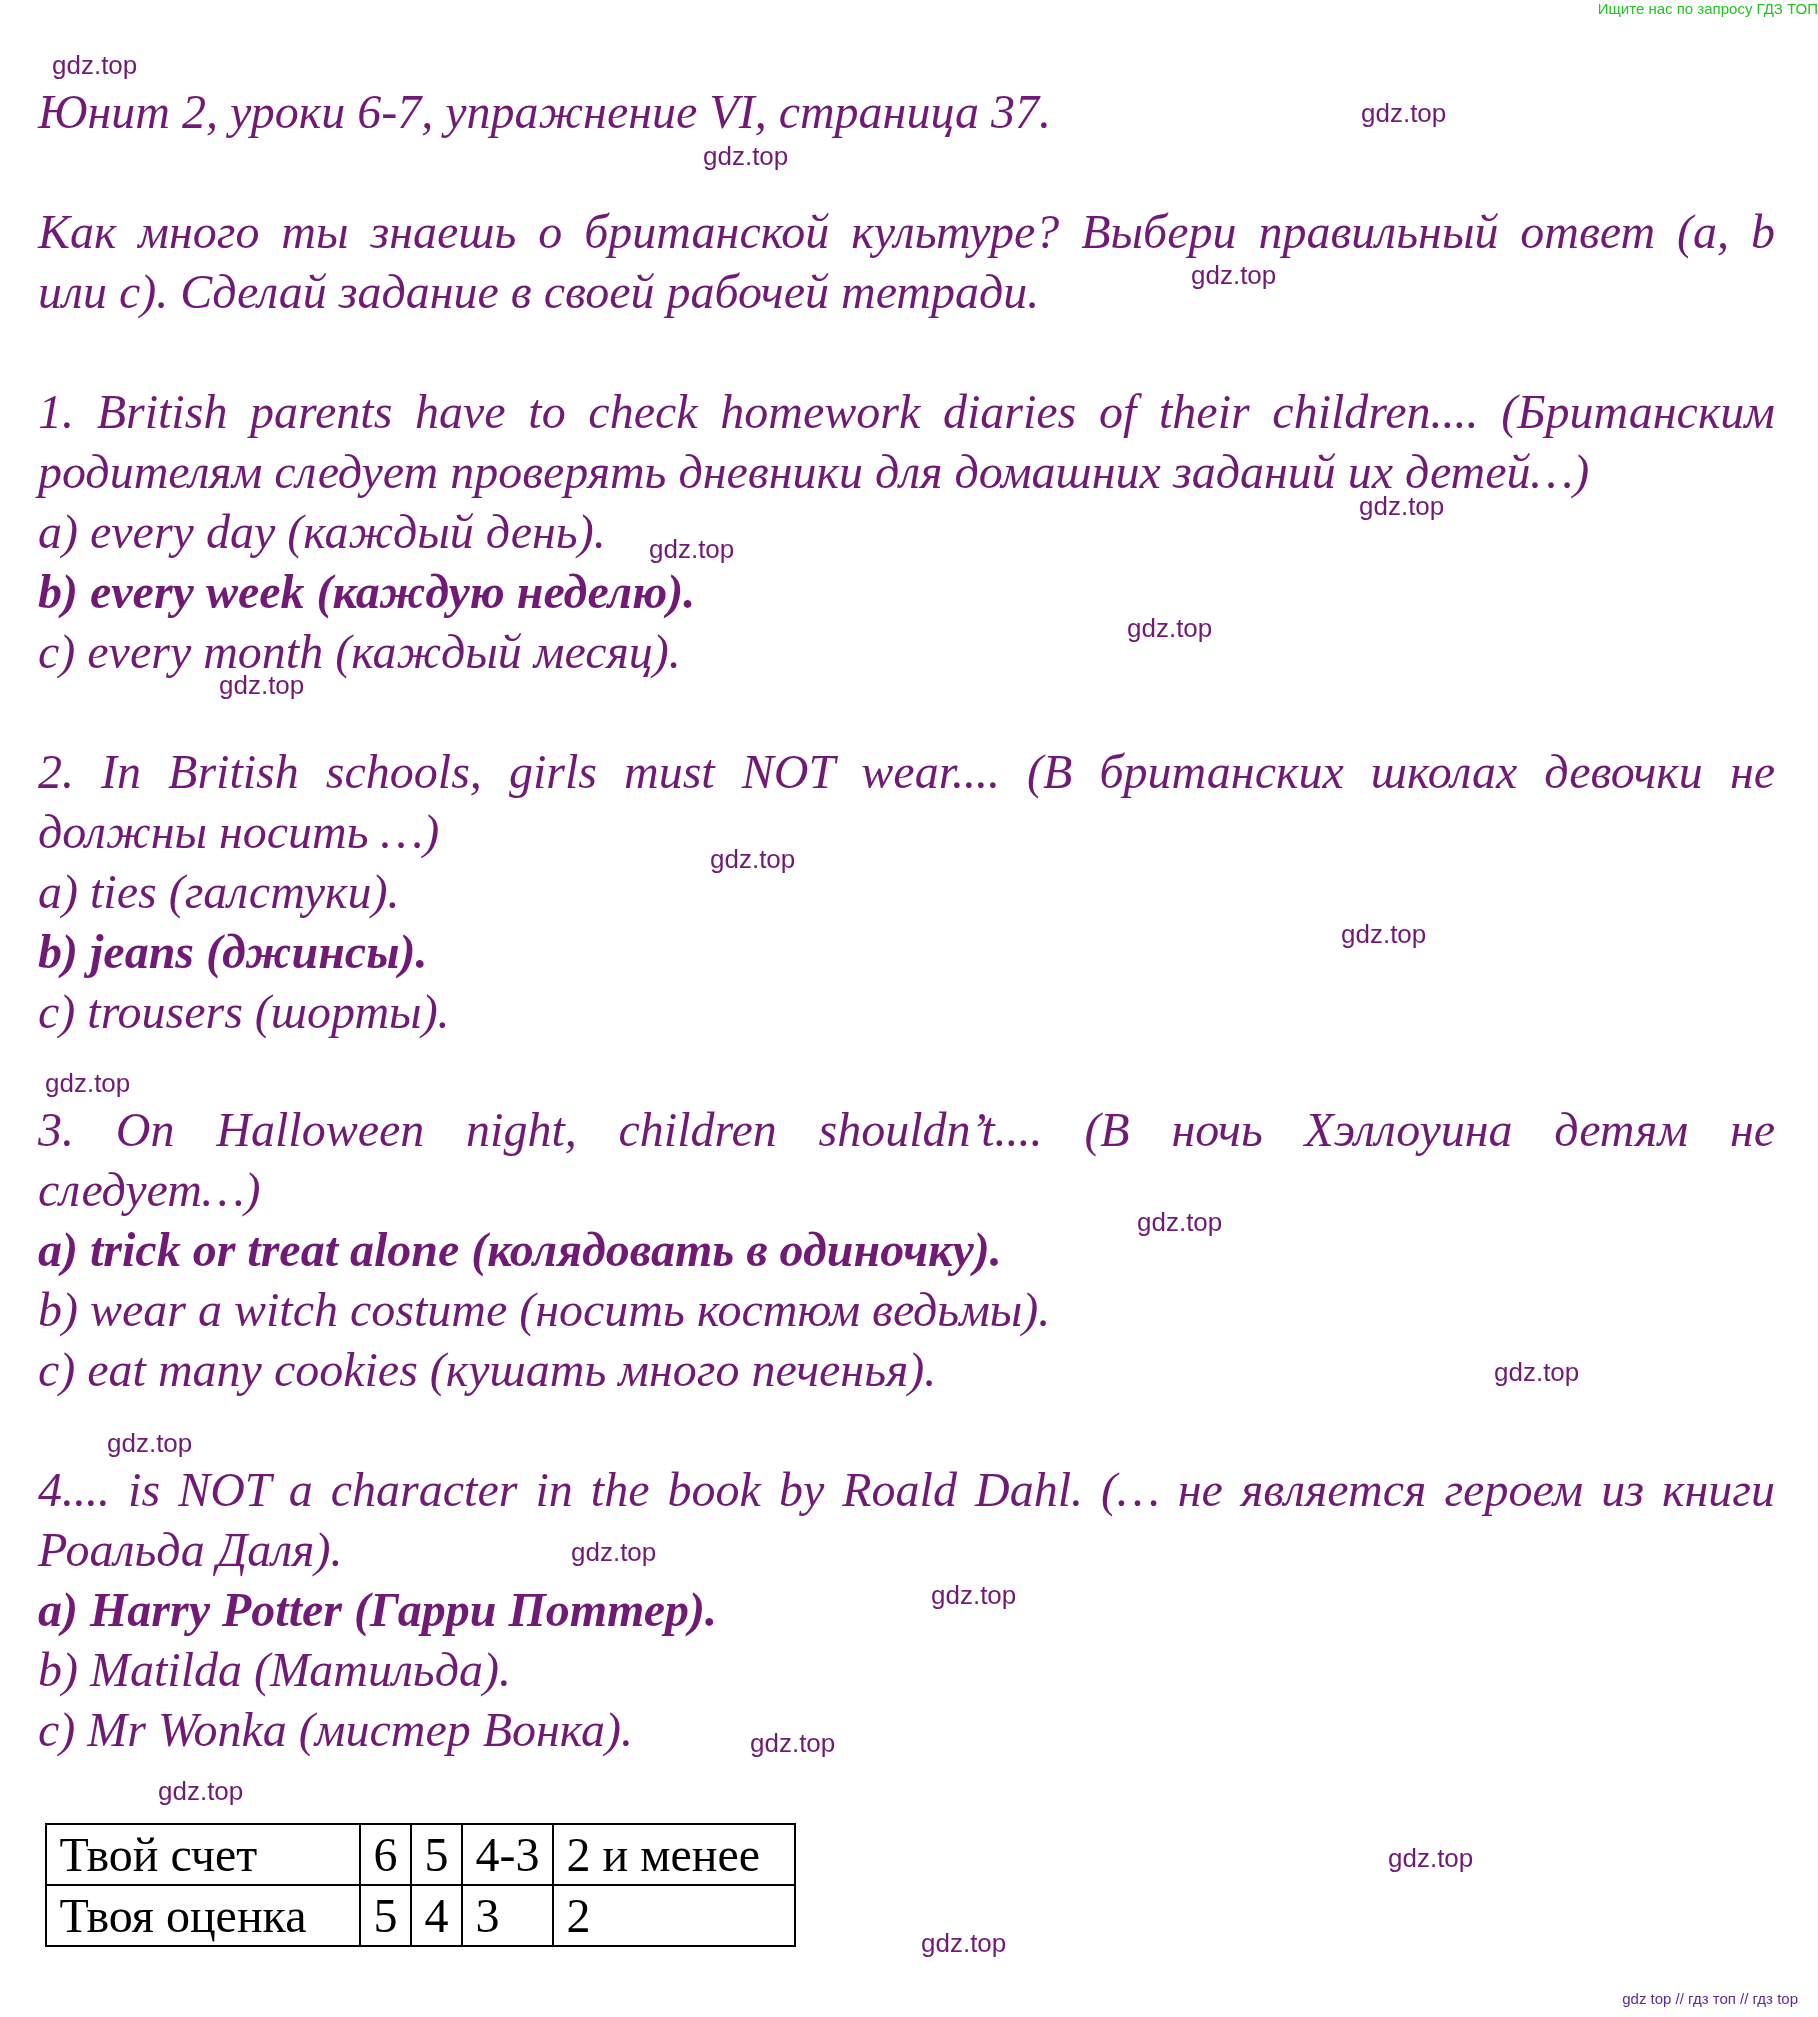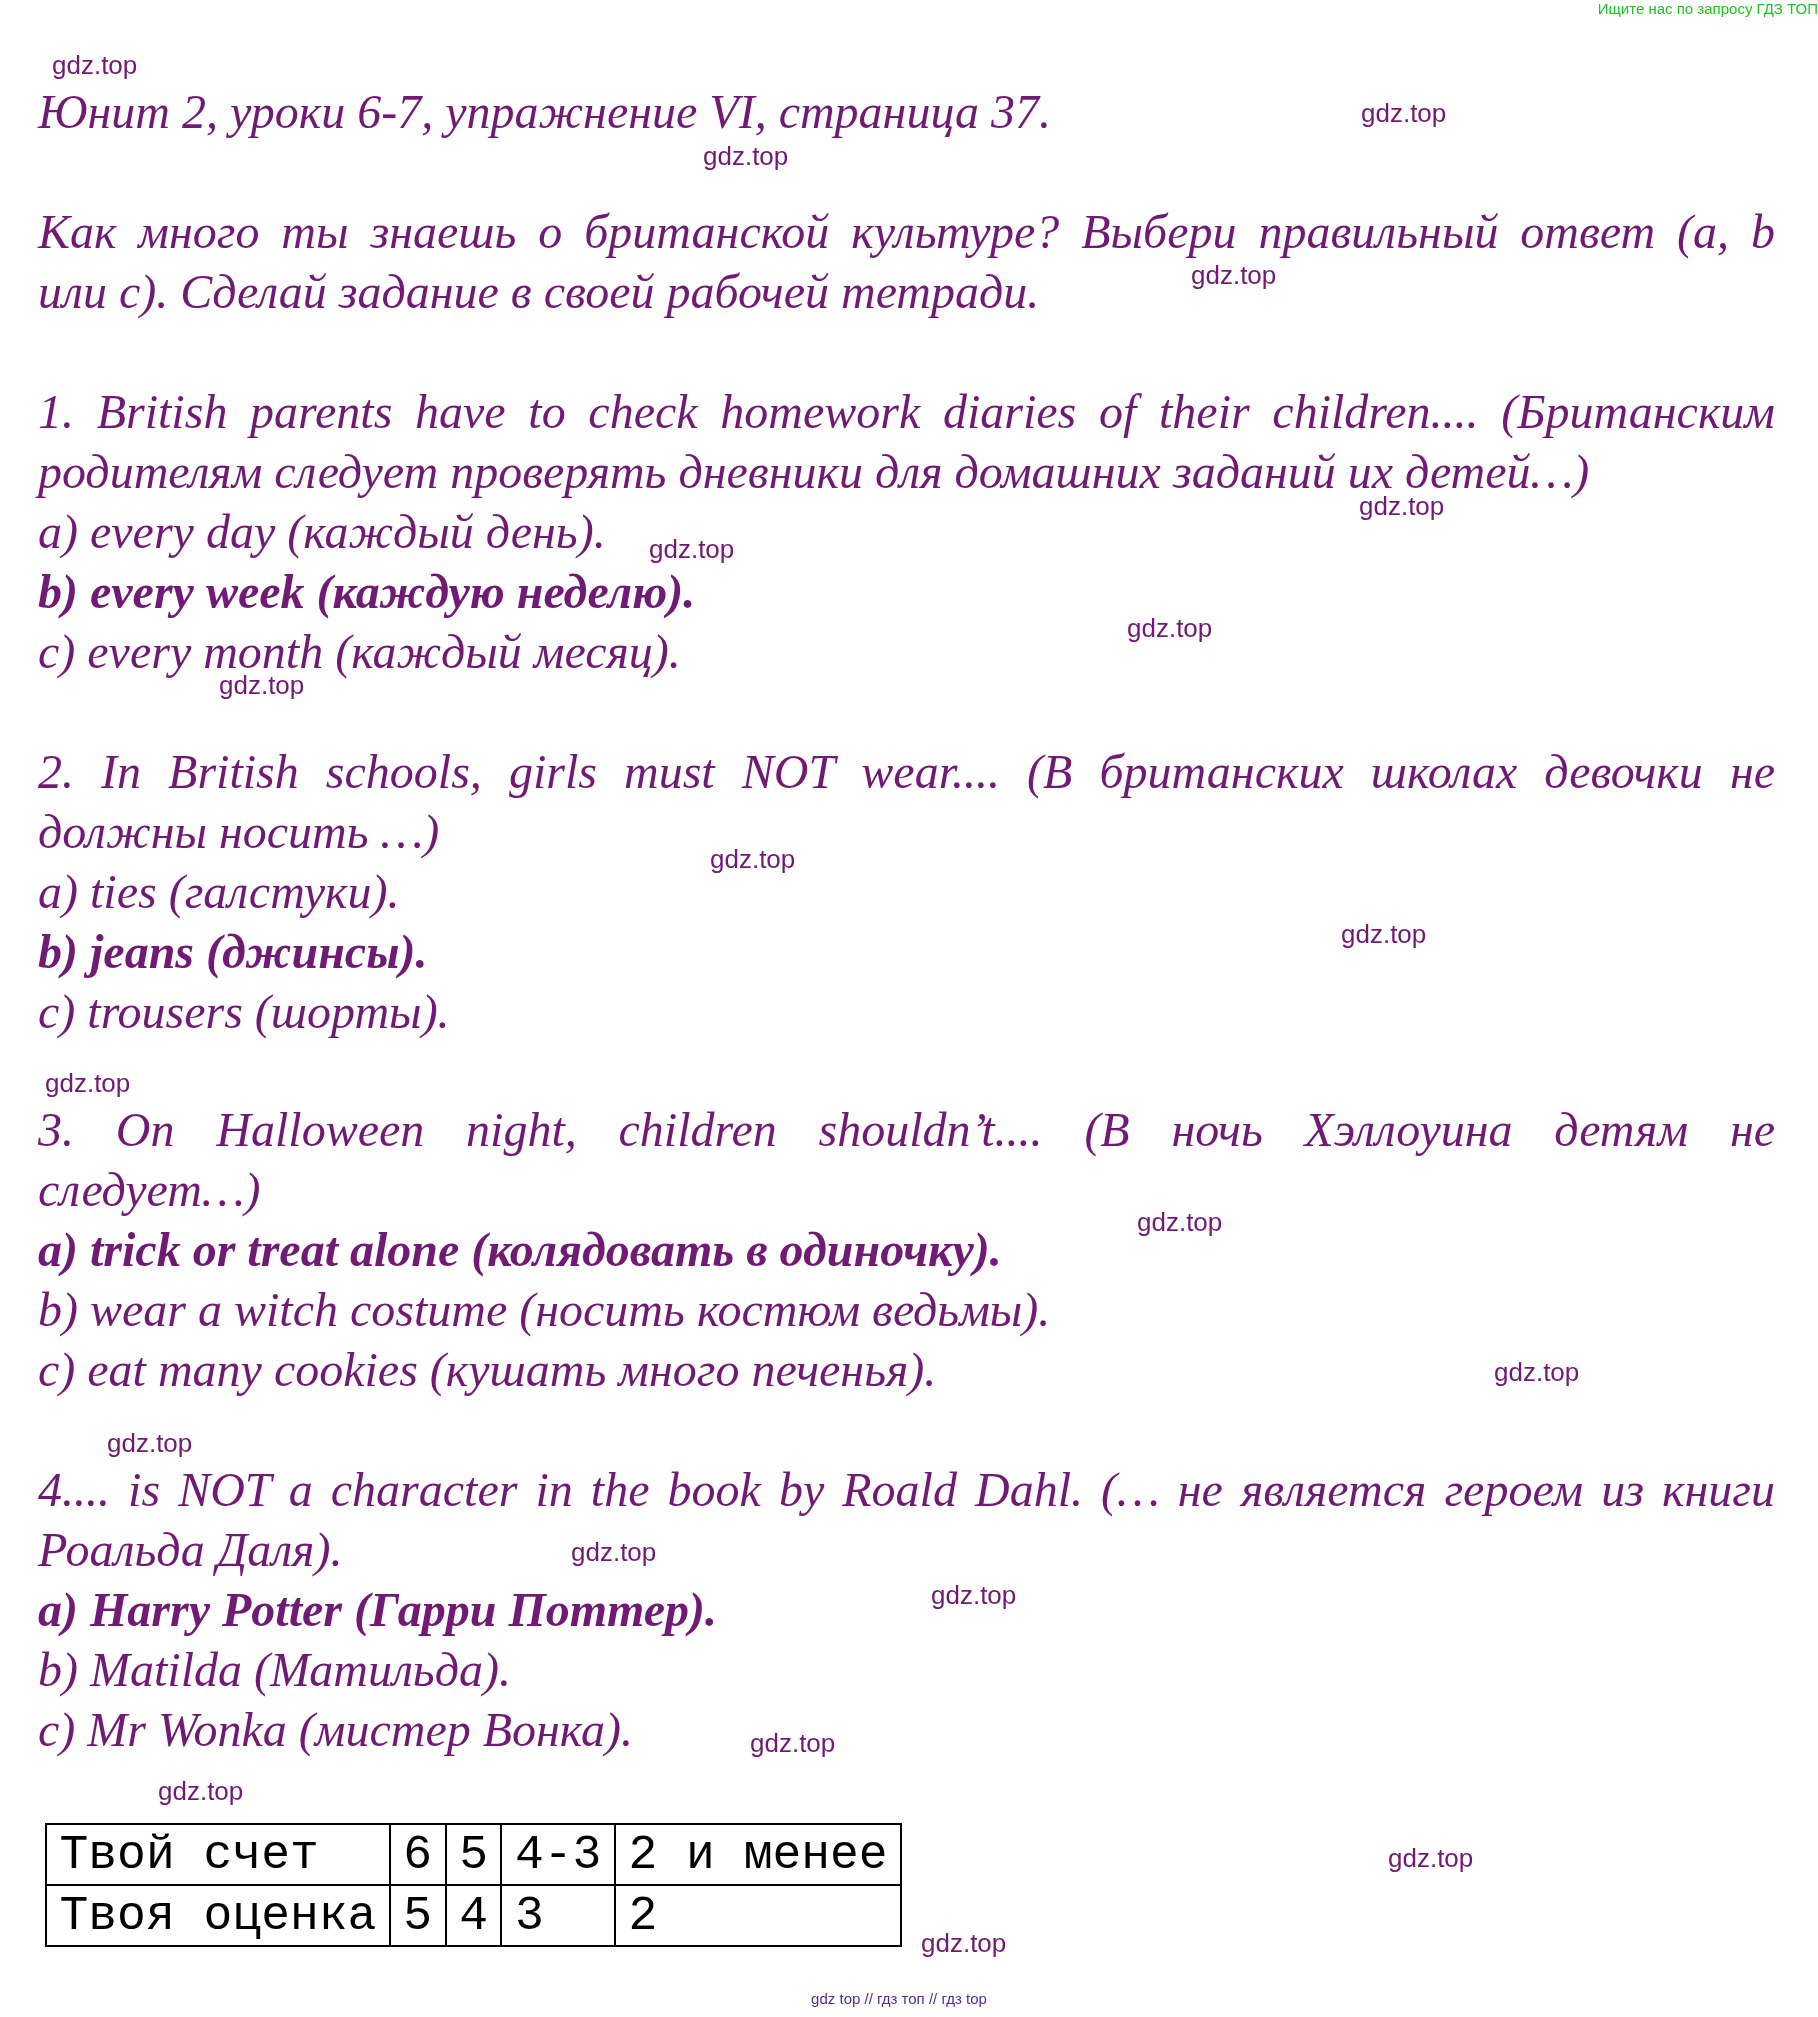--- a/index.html
+++ b/index.html
@@ -5,23 +5,23 @@
   html, body { margin:0; padding:0; background:#ffffff; }
   body { width:1818px; height:2018px; position:relative; overflow:hidden; }
   .page { position:absolute; left:0; top:0; width:1818px; height:2018px; }
   .top-banner { position:absolute; top:0; left:0; width:1818px; text-align:right;
     font-family:"Liberation Sans", sans-serif; font-size:15px; color:#1fc41f; line-height:18px; }
   .wm { position:absolute; font-family:"Liberation Sans", sans-serif; font-size:26px; color:#701a75; line-height:27px; white-space:nowrap; }
   .line { position:absolute; left:38px; font-family:"Liberation Serif", serif; font-size:48px; color:#701a75; line-height:54px; white-space:nowrap;font-style:italic; }
   .just { width:1737px; text-align:justify; text-align-last:justify; }
   .bold { font-weight:bold; }
   table.score { position:absolute; left:45px; top:1823px; border-collapse:collapse;
-    font-family:Liberation Mono, monospace; font-size:48px; color:#000; }
+    font-family:Liberation Serif, serif; font-size:48px; color:#000; }
   table.score td { border:2.7px solid #000; padding:0 12.5px; height:59px; line-height:54px; white-space:nowrap; }
-  .footer { position:absolute; top:1990px; left:0; width:1798px; text-align:center;
+  .footer { position:absolute; top:1990px; left:0; width:1798px; text-align:right;
     font-family:"Liberation Sans", sans-serif; font-size:15px; color:#5a2a9a; }
 </style>
 </head>
 <body>
 
 <div class="page">
 
   <div class="top-banner">Ищите нас по запросу ГДЗ ТОП</div>
 
   <div class="wm" style="left:52px;top:52px">gdz.top</div>

